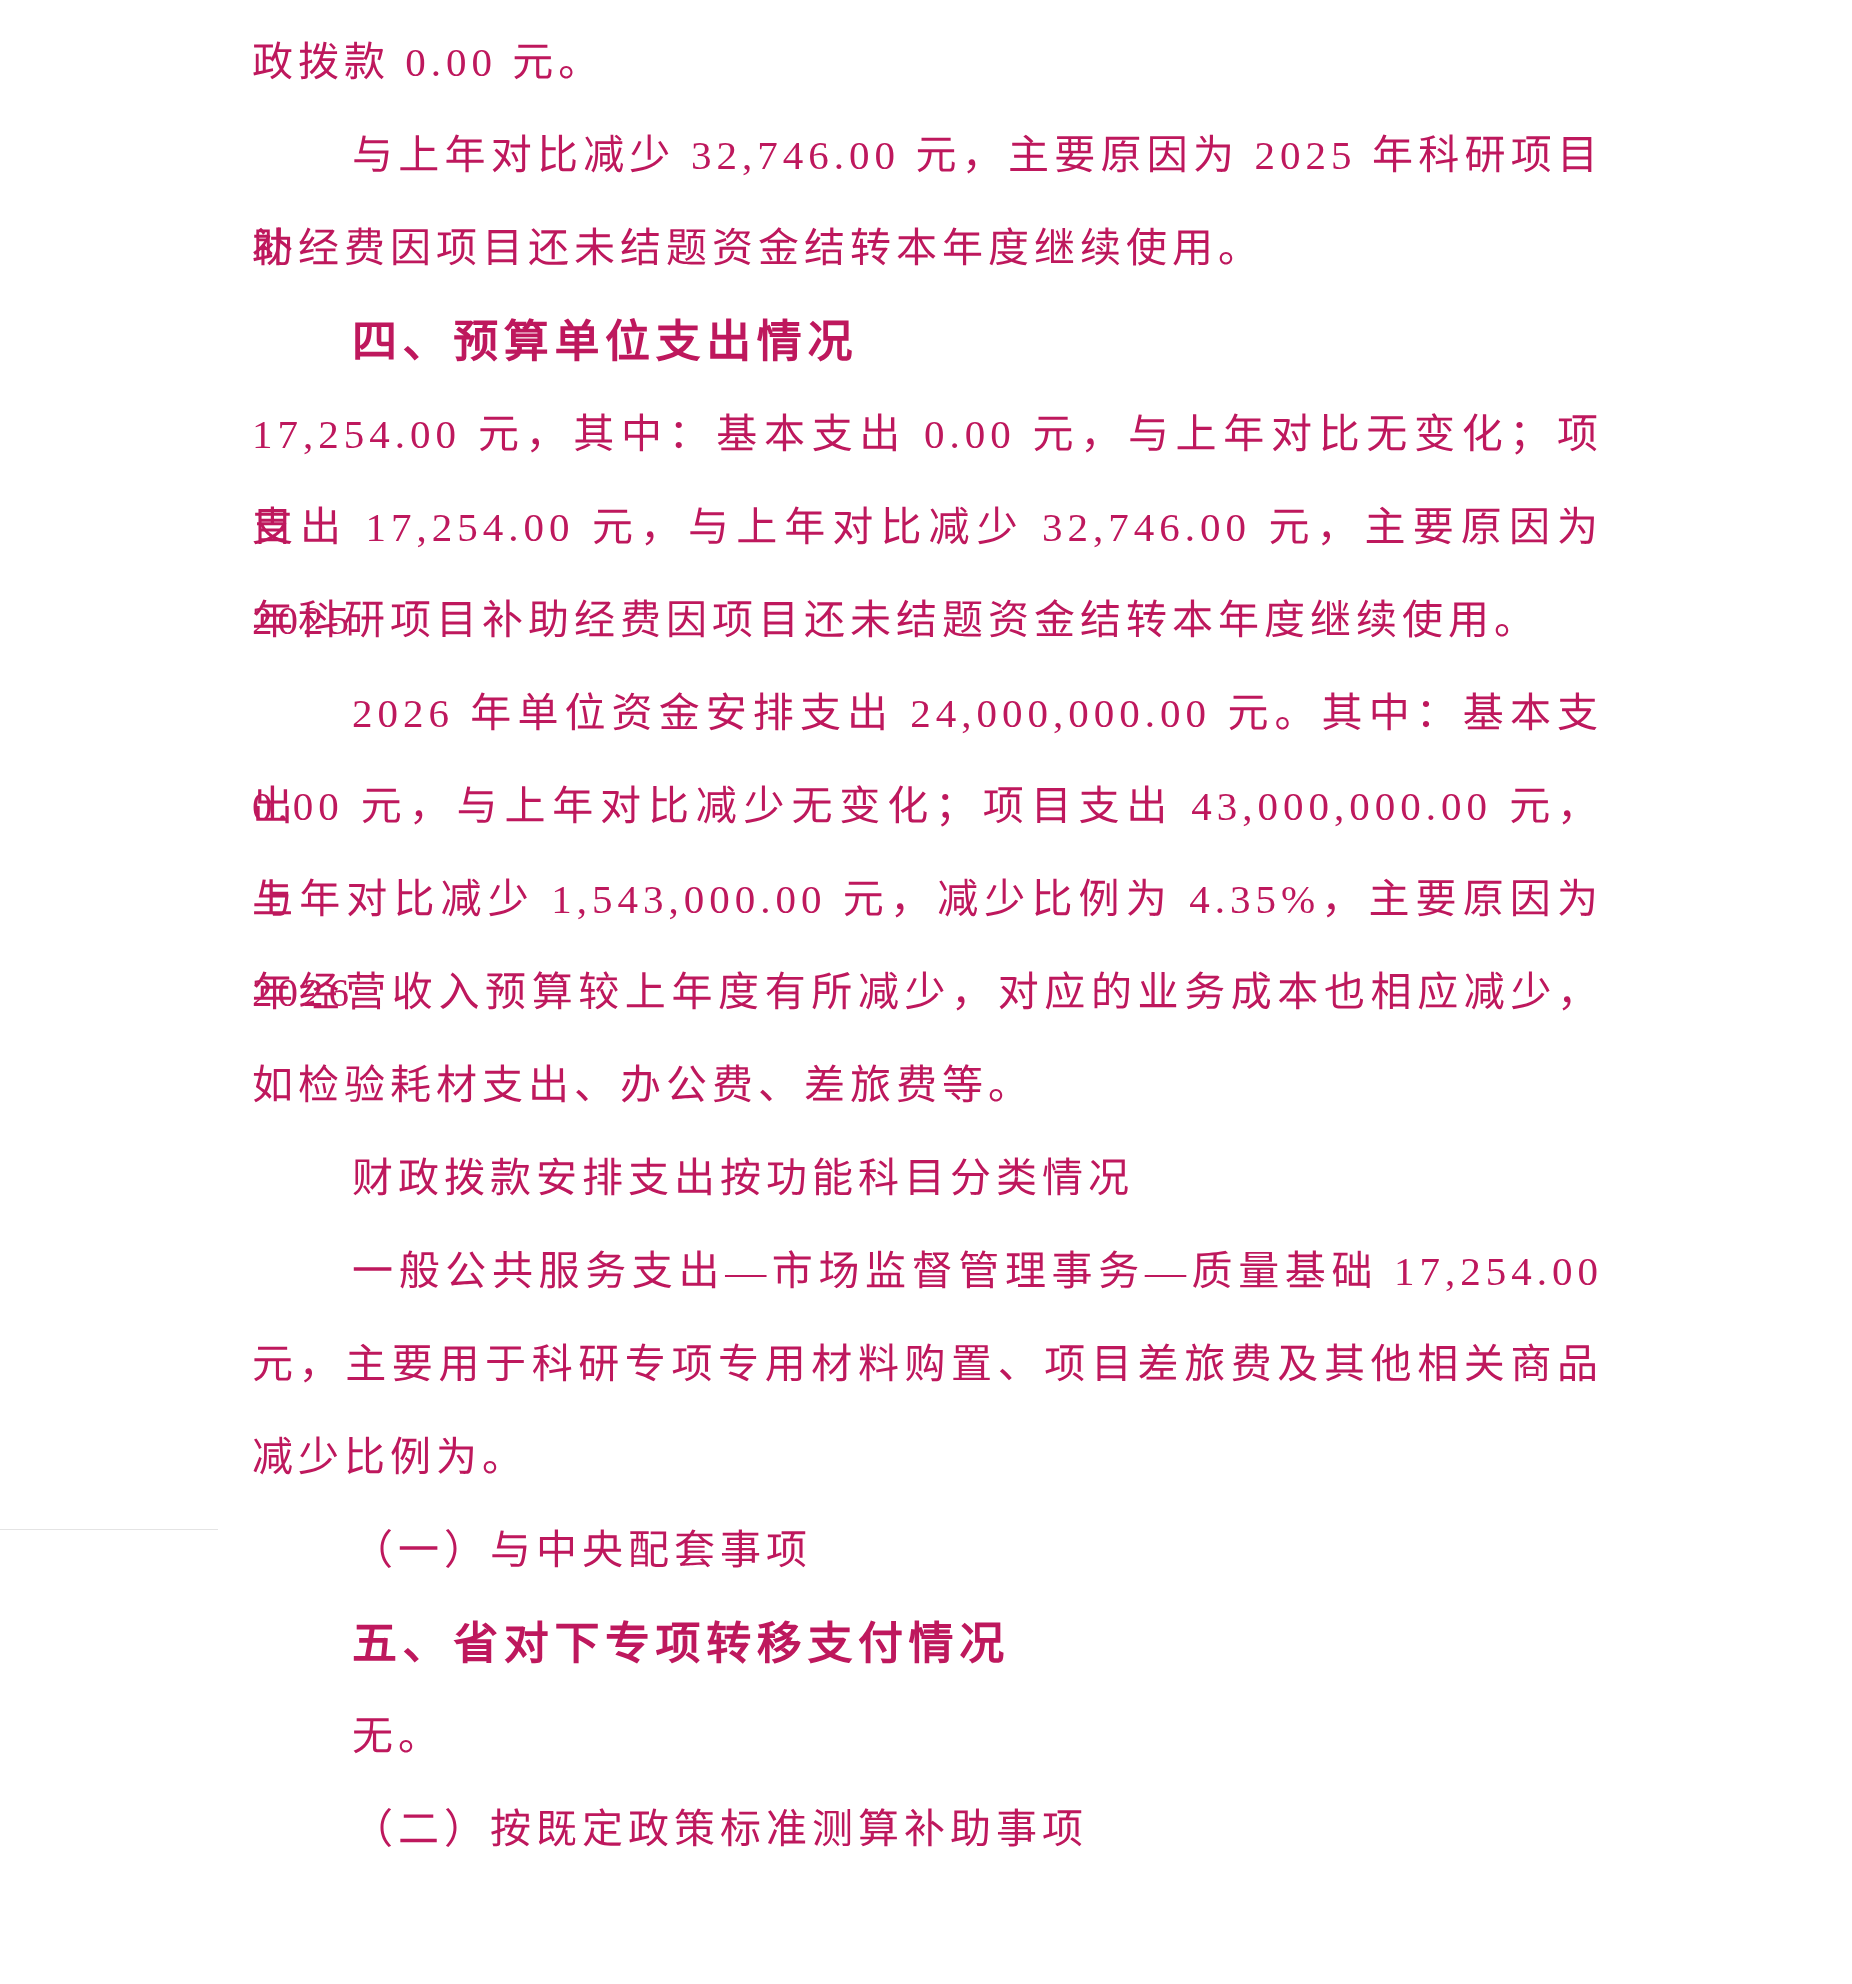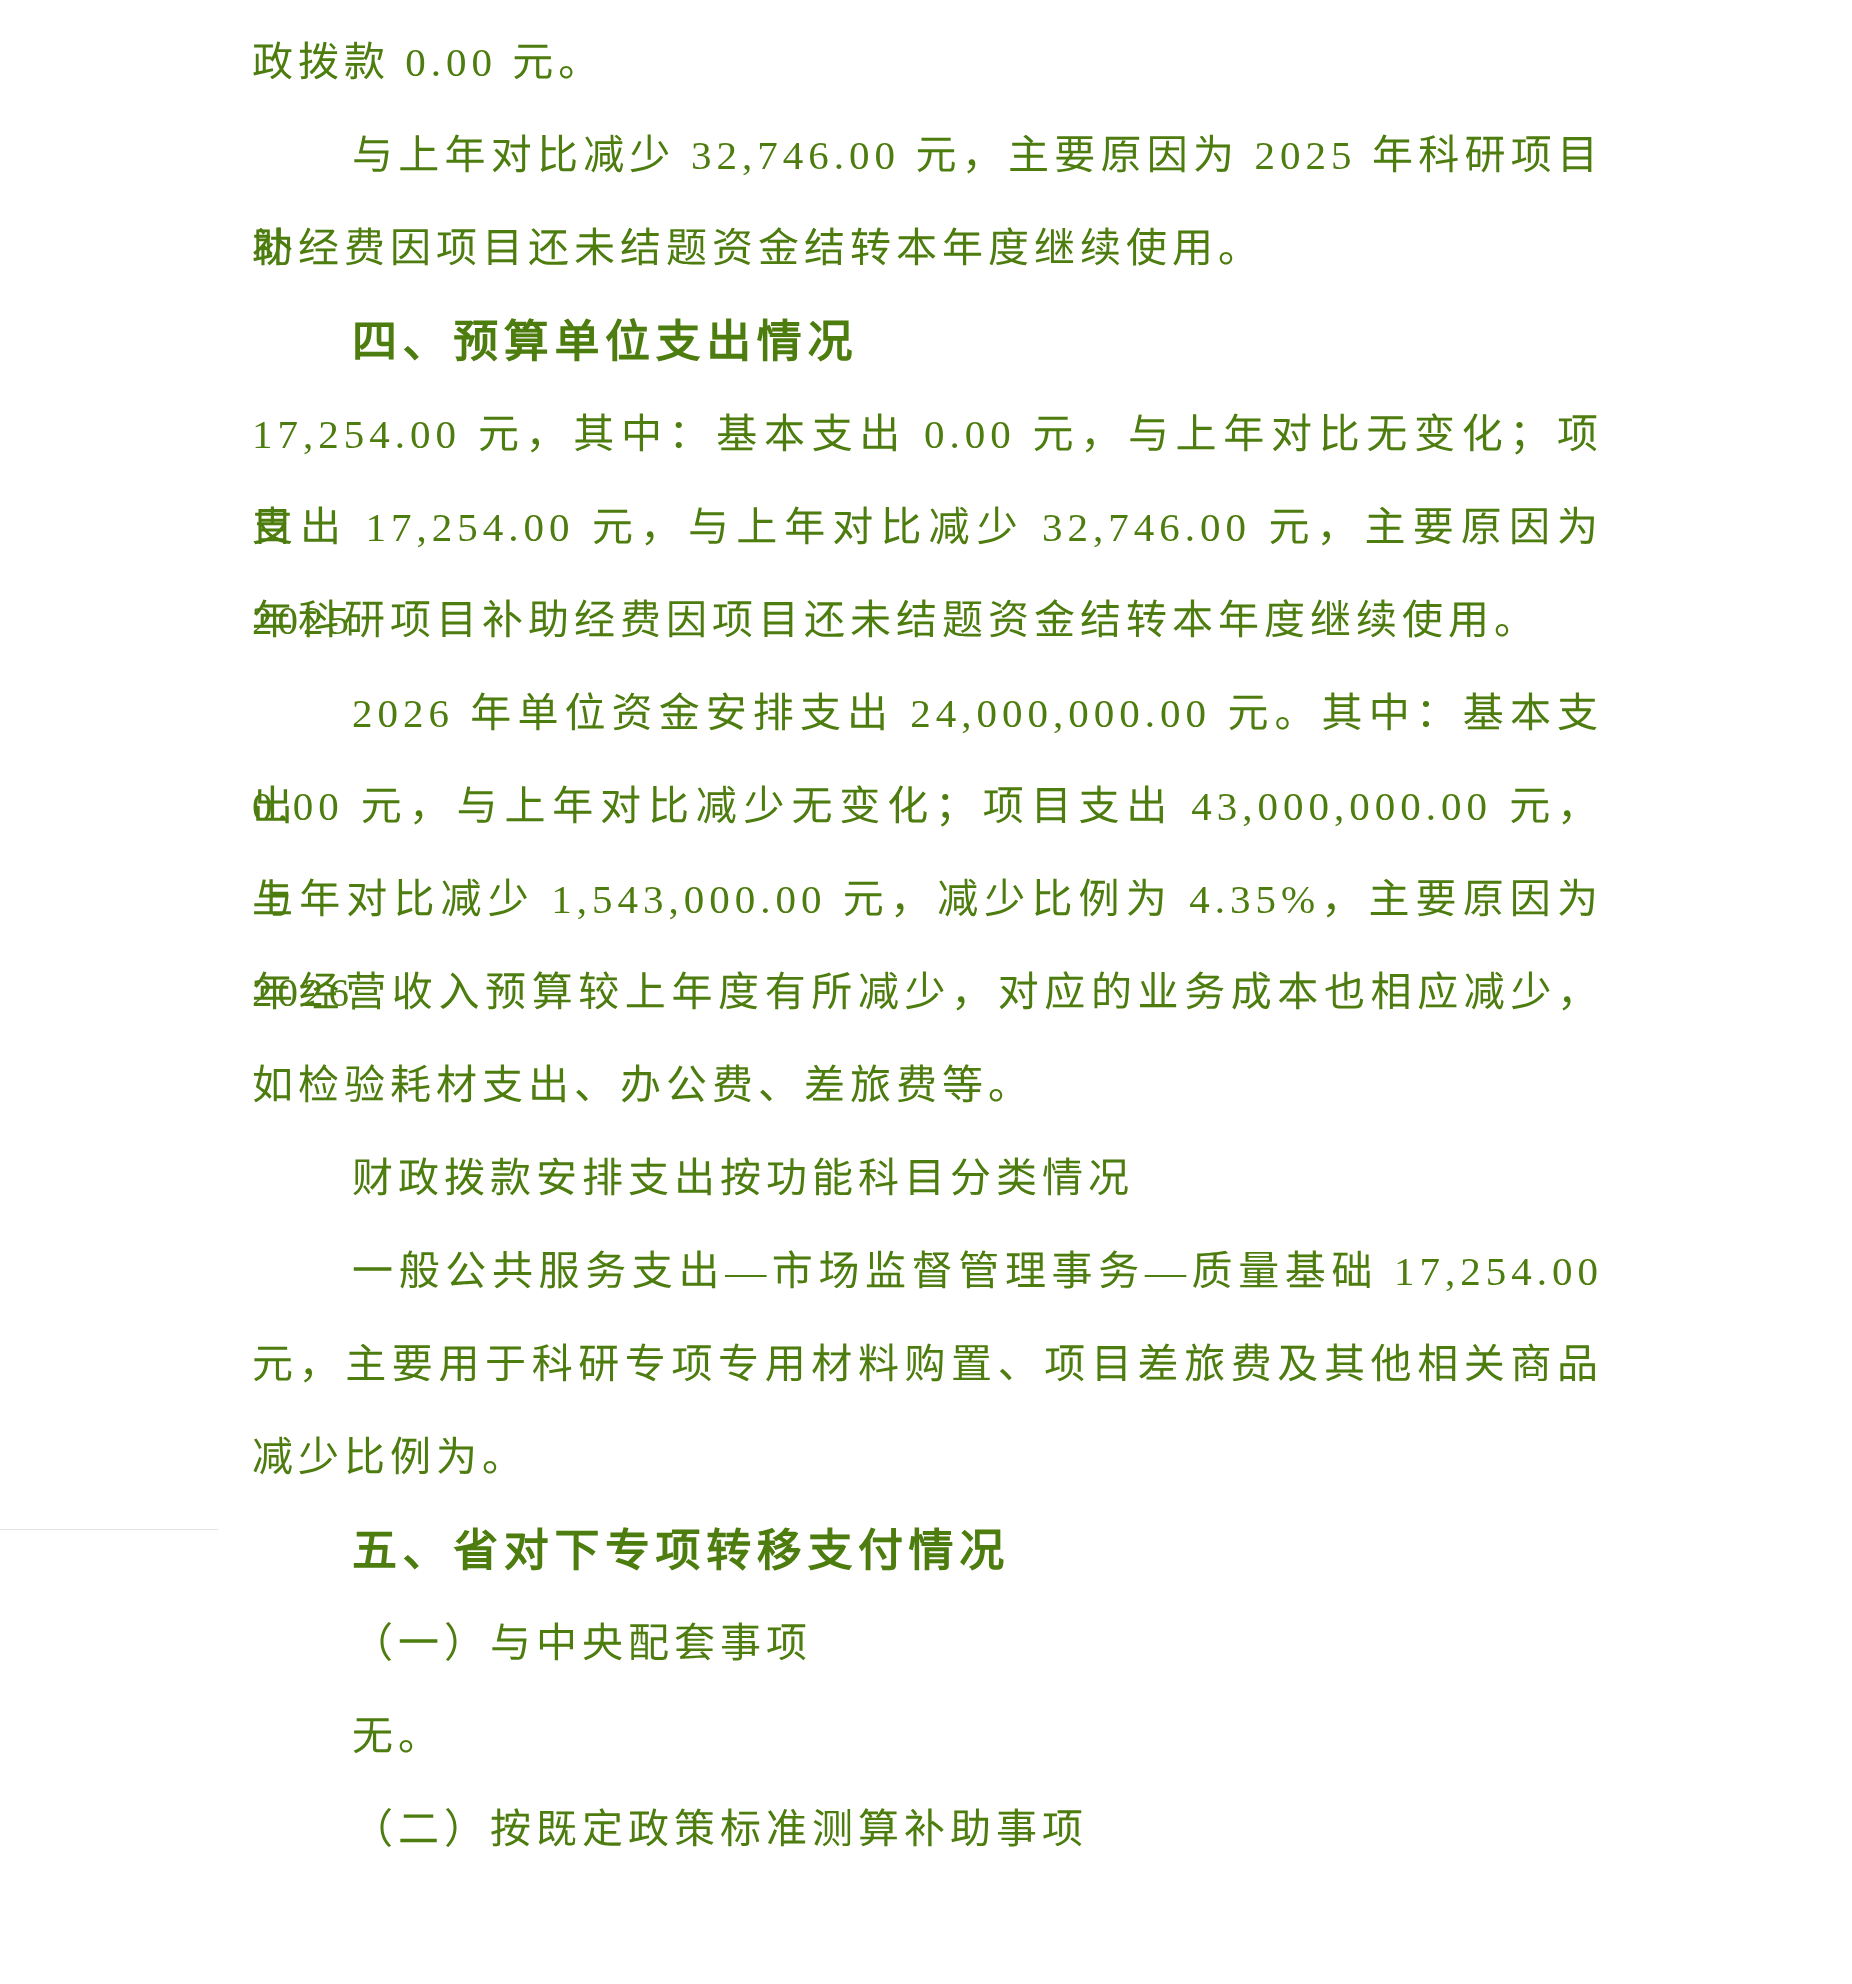--- a/index.html
+++ b/index.html
@@ -20,21 +20,21 @@
     position: absolute;
     left: 252px;
     top: 16px;
     width: 1351px;
   }
   .line {
     height: 93px;
     line-height: 93px;
     font-size: 41px;
     letter-spacing: 5px;
-    color: #4d7c0f;
+    color: #be185d;
     text-align: left;
     white-space: normal;
   }
   
   .full {
     text-align: justify;
     text-align-last: justify;
   }
   
   .indent {
@@ -79,19 +79,19 @@
     <div class="line">年科研项目补助经费因项目还未结题资金结转本年度继续使用。</div>
     <div class="line indent full">2026 年单位资金安排支出 24,000,000.00 元。其中：基本支出</div>
     <div class="line full">0.00 元，与上年对比减少无变化；项目支出 43,000,000.00 元，与</div>
     <div class="line full">上年对比减少 1,543,000.00 元，减少比例为 4.35%，主要原因为 2026</div>
     <div class="line full">年经营收入预算较上年度有所减少，对应的业务成本也相应减少，</div>
     <div class="line">如检验耗材支出、办公费、差旅费等。</div>
     <div class="line indent">财政拨款安排支出按功能科目分类情况</div>
     <div class="line indent full">一般公共服务支出—市场监督管理事务—质量基础 17,254.00</div>
     <div class="line full">元，主要用于科研专项专用材料购置、项目差旅费及其他相关商品</div>
     <div class="line">减少比例为。</div>
+    <div class="line indent kai">（一）与中央配套事项</div>
     <div class="line indent heading">五、省对下专项转移支付情况</div>
-    <div class="line indent kai">（一）与中央配套事项</div>
     <div class="line indent">无。</div>
     <div class="line indent kai">（二）按既定政策标准测算补助事项</div>
   </div>
 </div>
 
 
 </body></html>

